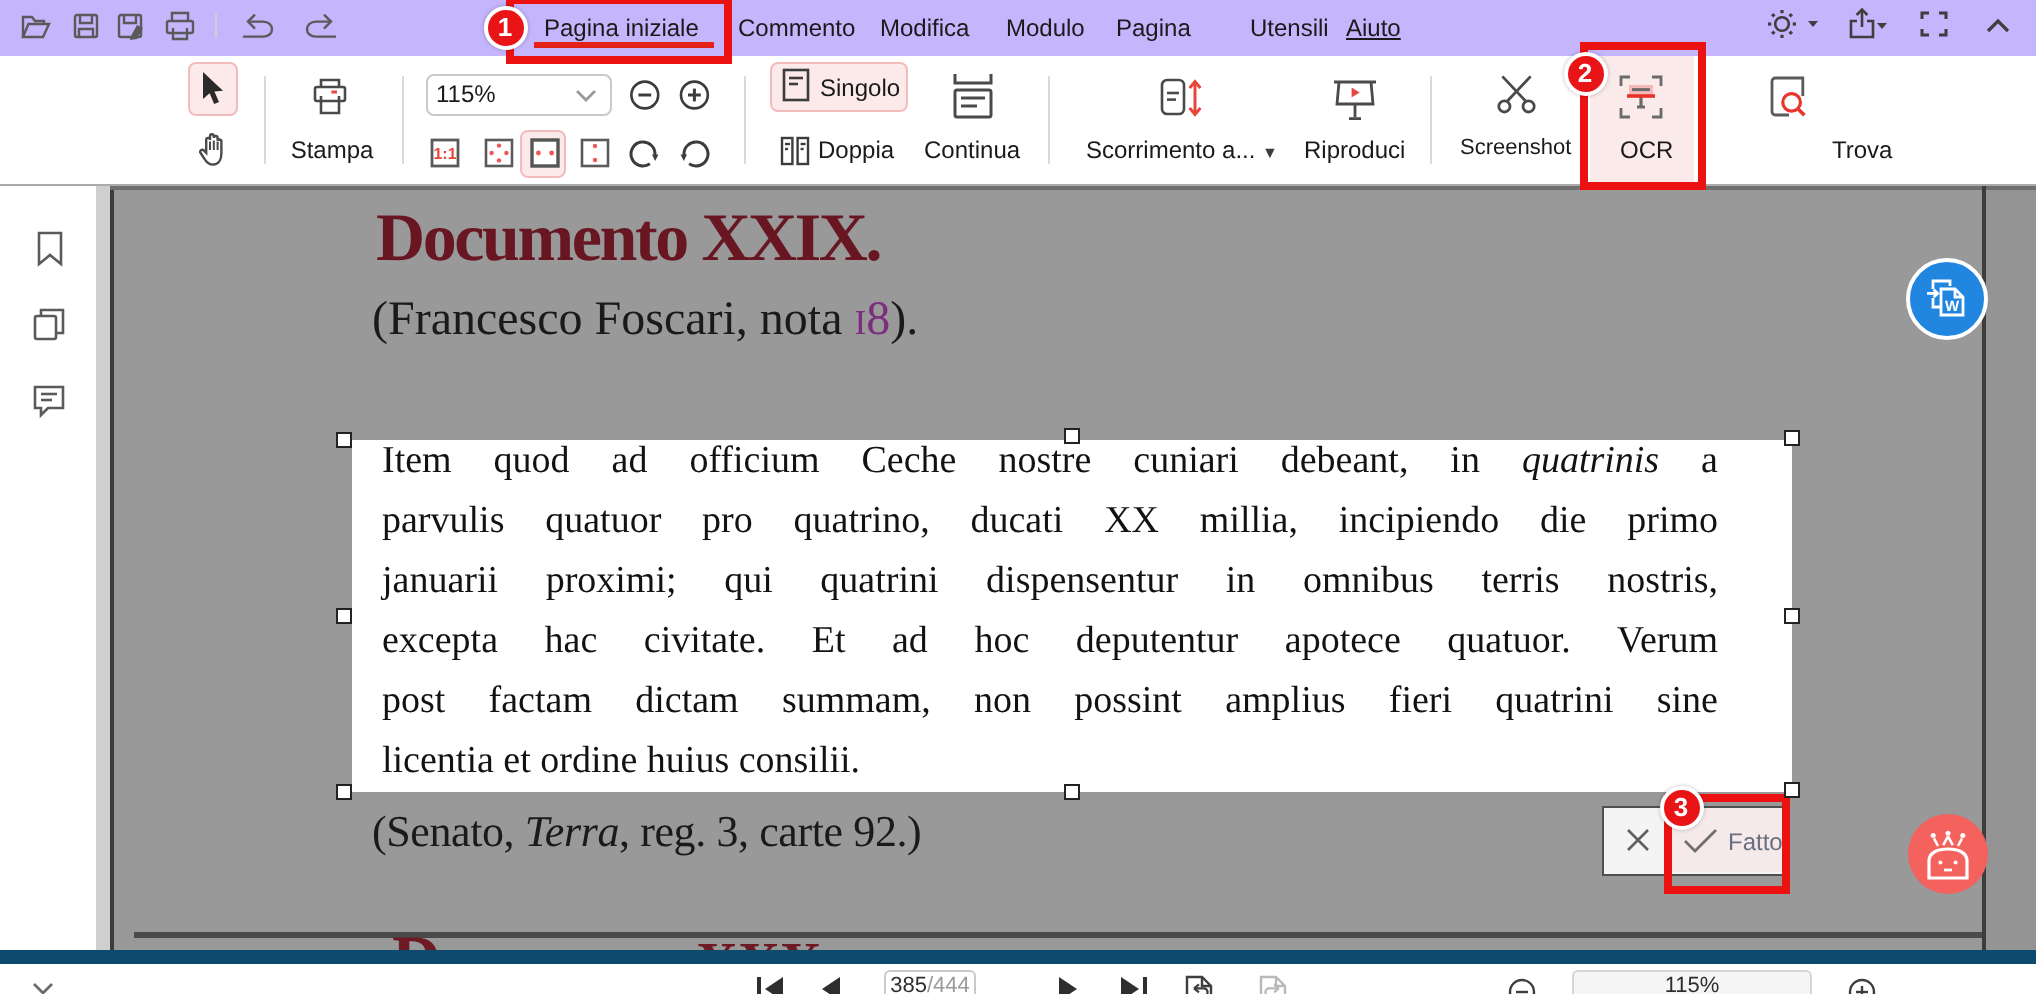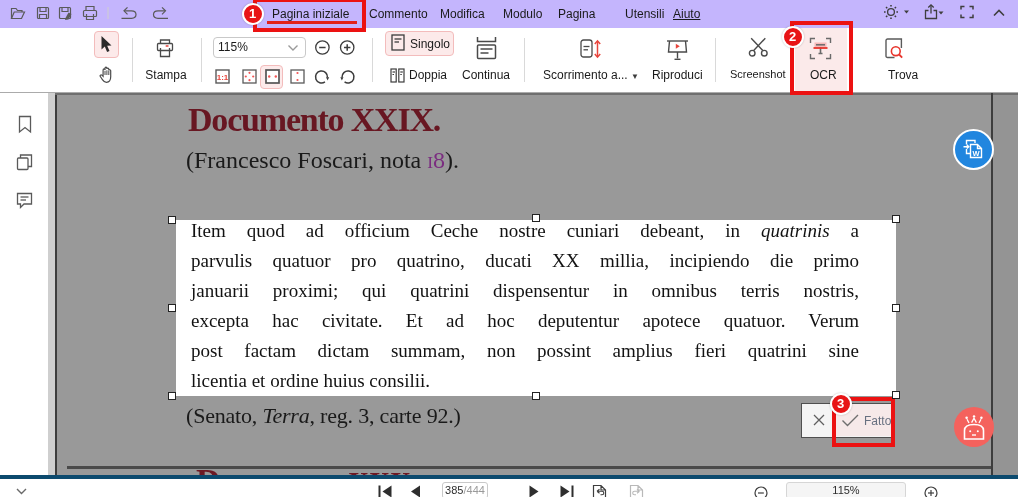--- a/index.html
+++ b/index.html
@@ -24,21 +24,21 @@
   #docarea .serif{font-family:"Liberation Serif",serif;}
   #scrollstrip{position:absolute;left:992px;top:93px;width:26px;height:382px;background:#949494;}
   #scrollline{position:absolute;left:991px;top:93px;width:2px;height:382px;background:#3d3d3d;}
   
   .bline{position:absolute;left:134px;width:668px;font-family:"Liberation Serif",serif;
          font-size:19px;line-height:30px;color:#121212;text-align:justify;text-align-last:justify;}
   
   .handle{position:absolute;width:8px;height:8px;background:#fff;border:1.5px solid #222;box-sizing:border-box;}
   
   #bottombar{position:absolute;left:0;top:475px;width:1018px;height:22px;background:#fff;
-             border-top:4px solid #0c4a6e;box-sizing:border-box;}
+             border-top:7px solid #0c4a6e;box-sizing:border-box;}
   
   .redrect{position:absolute;border:4px solid #ec1212;box-sizing:border-box;}
   .redcirc{position:absolute;background:#e81416;border:2.5px solid #fff;border-radius:50%;
            color:#fff;font-weight:bold;text-align:center;box-sizing:border-box;
            box-shadow:0 0 2px rgba(0,0,0,.25);}
 </style>
 </head>
 <body>
 <div id="app">
   <div id="menubar">
@@ -238,21 +238,21 @@
       <line x1="4.5" y1="11" x2="18.5" y2="11" stroke="#e8332a" stroke-width="1.8"></line>
       <line x1="7" y1="7.8" x2="16" y2="7.8" stroke="#6a6a6a" stroke-width="1.5"></line>
     </svg>
     <div class="tlabel" style="left:810px;top:40px;">OCR</div>
 
     <svg class="abs" style="left:885px;top:10px;" width="20" height="23" viewBox="0 0 20 23" fill="none">
       <path d="M9.5 19.5 L2.6 19.5 C1.7 19.5 1 18.8 1 17.9 L1 2.6 C1 1.7 1.7 1 2.6 1 L16.4 1 L16.4 10" stroke="#5a5a5a" stroke-width="1.4"></path>
       <circle cx="10.8" cy="13.2" r="4.4" stroke="#e8352c" stroke-width="1.6"></circle>
       <line x1="14.1" y1="16.5" x2="17.2" y2="19.6" stroke="#e8352c" stroke-width="1.8"></line>
     </svg>
-    <div class="tlabel" style="left:888px;top:40px;">Trova</div>
+    <div class="tlabel" style="left:916px;top:40px;">Trova</div>
   </div>
   <div id="sidebar">
     <svg class="abs" style="left:17px;top:22px;" width="16" height="19" viewBox="0 0 16 19" fill="none" stroke="#5a5a5a" stroke-width="1.3">
       <path d="M2.5 1.5 L13.5 1.5 L13.5 17 L8 12.5 L2.5 17 Z"></path>
     </svg>
     <svg class="abs" style="left:16px;top:60px;" width="17" height="18" viewBox="0 0 17 18" fill="none" stroke="#5a5a5a" stroke-width="1.3">
       <rect x="1.5" y="5" width="10.5" height="11.5" rx="1"></rect>
       <path d="M4.5 5 L4.5 2 L15.5 2 L15.5 13.5 L12 13.5"></path>
     </svg>
     <svg class="abs" style="left:16px;top:99px;" width="17" height="18" viewBox="0 0 17 18" fill="none" stroke="#5a5a5a" stroke-width="1.3">

